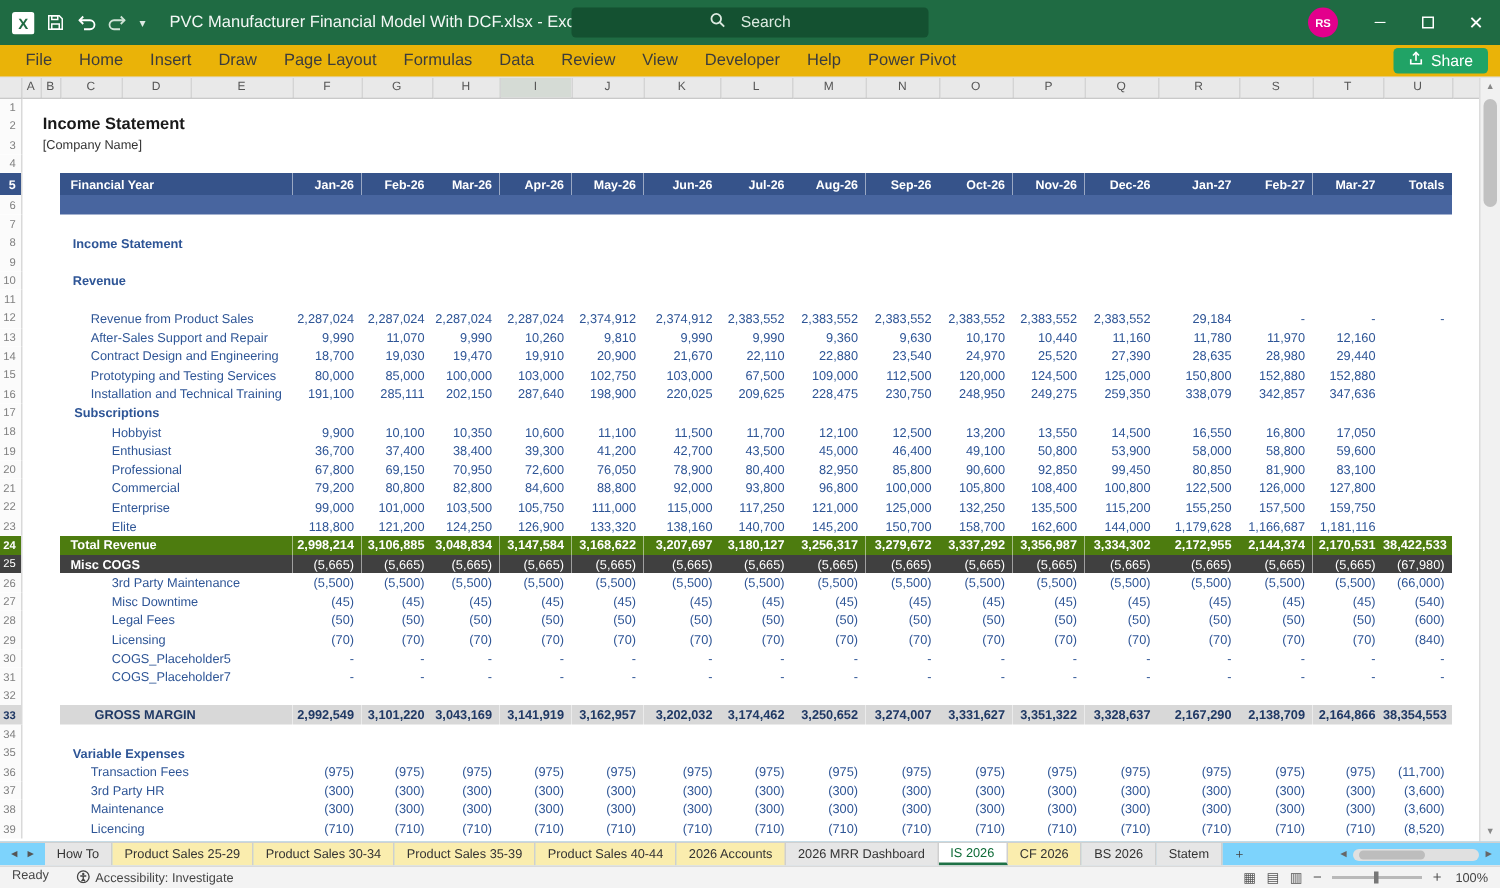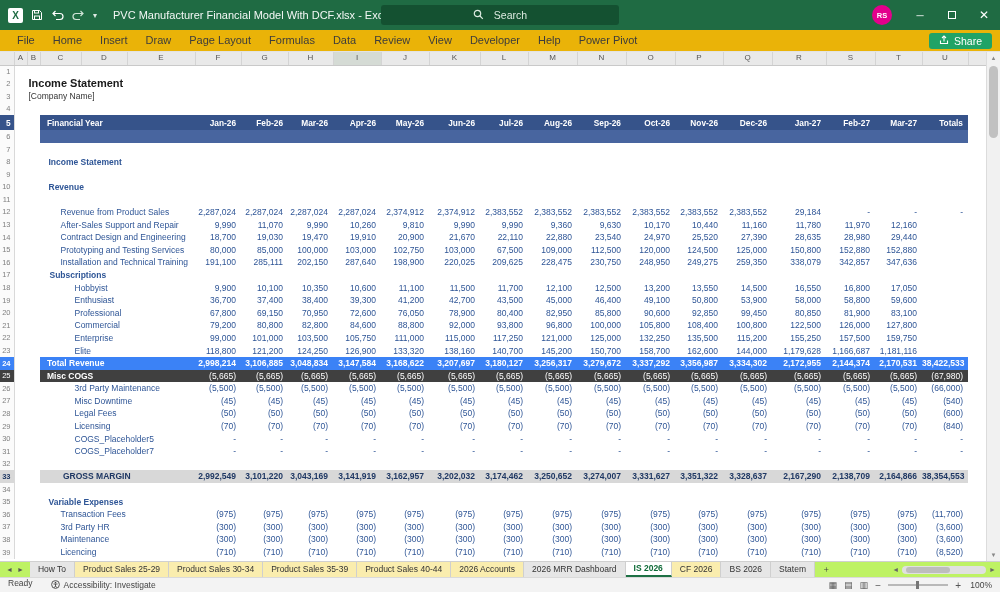--- a/index.html
+++ b/index.html
@@ -46,44 +46,44 @@
   tr.doc-title td.lbl{font-size:11px;font-weight:700;color:#1A1A1A;padding-left:14px}
   tr.company td.lbl{color:#333;padding-left:14px}
   tr.section td.lbl{font-weight:700;padding-left:34px}
   tr.subsection td.lbl{font-weight:700;padding-left:35px}
   tr.detail td.lbl{padding-left:46px}
   tr.detail2 td.lbl{padding-left:60px}
   tr.fy-header td{height:15px;background:#36538A;color:#fff;font-weight:700;font-size:8.3px}
   tr.fy-header td.lbl{padding-left:7px}
   tr.fy-header td.spacer,tr.fy-header td.filler{background:#fff}
   tr.band-mid td.band{background:#48659F}
-  tr.band-total td{background:#3b82f6;color:#fff;font-weight:700}
+  tr.band-total td{background:#4d7c0f;color:#fff;font-weight:700}
   tr.band-total td.lbl{padding-left:7px}
   tr.band-total td.spacer,tr.band-total td.filler{background:#fff}
   tr.band-misc td{background:#404040;color:#fff}
   tr.band-misc td.lbl{padding-left:7px;font-weight:700}
   tr.band-misc td.spacer,tr.band-misc td.filler{background:#fff}
   tr.gross td{background:#D8D8D8;color:#1F3864;font-weight:700}
   tr.gross td.lbl{padding-left:23px}
   tr.gross td.spacer,tr.gross td.filler{background:#fff}
 
   
   .vscroll{position:absolute;top:52px;right:0;bottom:31px;width:14px;background:#F1F1F1;border-left:1px solid #DCDCDC}
   .vscroll .arr{position:absolute;left:0;width:13px;height:12px;font-size:6px;color:#888;display:flex;
     align-items:center;justify-content:center}
   .vscroll .arr.up{top:0}.vscroll .arr.down{bottom:0}
   .vthumb{position:absolute;left:2px;right:2px;top:14px;height:72px;background:#C1C1C1;border-radius:6px}
 
   
-  .tabbar{position:absolute;left:0;right:0;bottom:15px;height:16px;background:#bef264;border-top:1px solid #D0D0D0;
+  .tabbar{position:absolute;left:0;right:0;bottom:15px;height:16px;background:#7dd3fc;border-top:1px solid #D0D0D0;
     display:flex;align-items:stretch;font-size:8.5px;color:#333}
   .tnav{display:flex;align-items:center;gap:4px;padding:0 6px;color:#555;font-size:7px}
   .stab{padding:0 8px;line-height:15px;border-right:1px solid #CFCFCF;background:#E6E6E6;white-space:nowrap;cursor:default}
   .stab.yellow{background:#FAEDAE}
-  .stab.active{background:#fff;color:#0E6B37;font-weight:700;border-bottom:2px solid #1E7145;line-height:13px}
+  .stab.active{background:#fff;color:#0E6B37;font-weight:400;border-bottom:2px solid #1E7145;line-height:13px}
   .addsheet{padding:0 7px;line-height:15px;color:#444}
   .hscroll{margin-left:auto;display:flex;align-items:center;gap:3px;padding:0 4px}
   .hscroll .harr{font-size:7px;color:#666}
   .htrack{width:84px;height:8px;background:#E0E0E0;border-radius:4px;position:relative}
   .hthumb{position:absolute;left:4px;top:1px;width:44px;height:6px;background:#BDBDBD;border-radius:3px}
 
   
   .statusbar{position:absolute;left:0;right:0;bottom:0;height:15px;background:#F3F3F3;border-top:1px solid #DADADA;
     display:flex;font-size:8.5px;color:#454545}
   .sb-ready{margin-left:8px}

